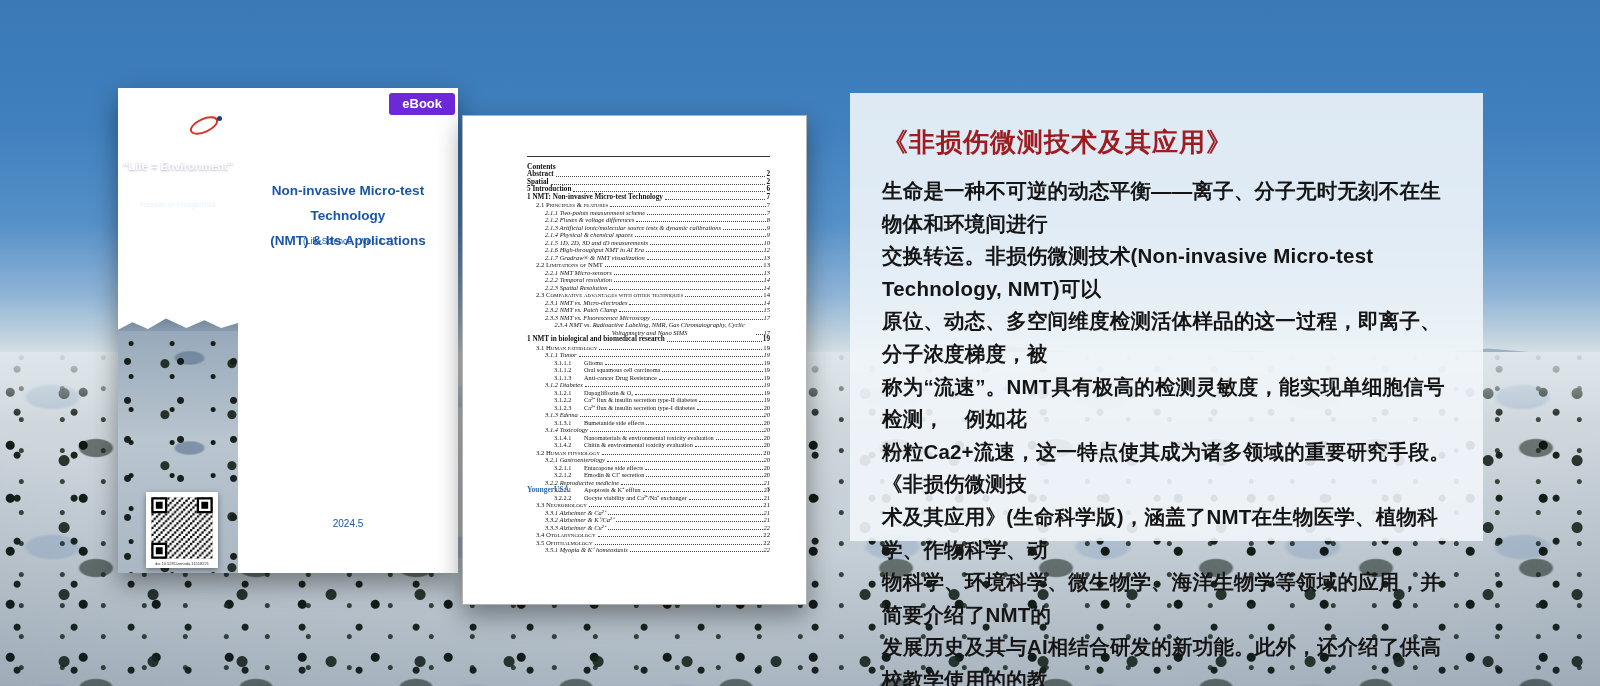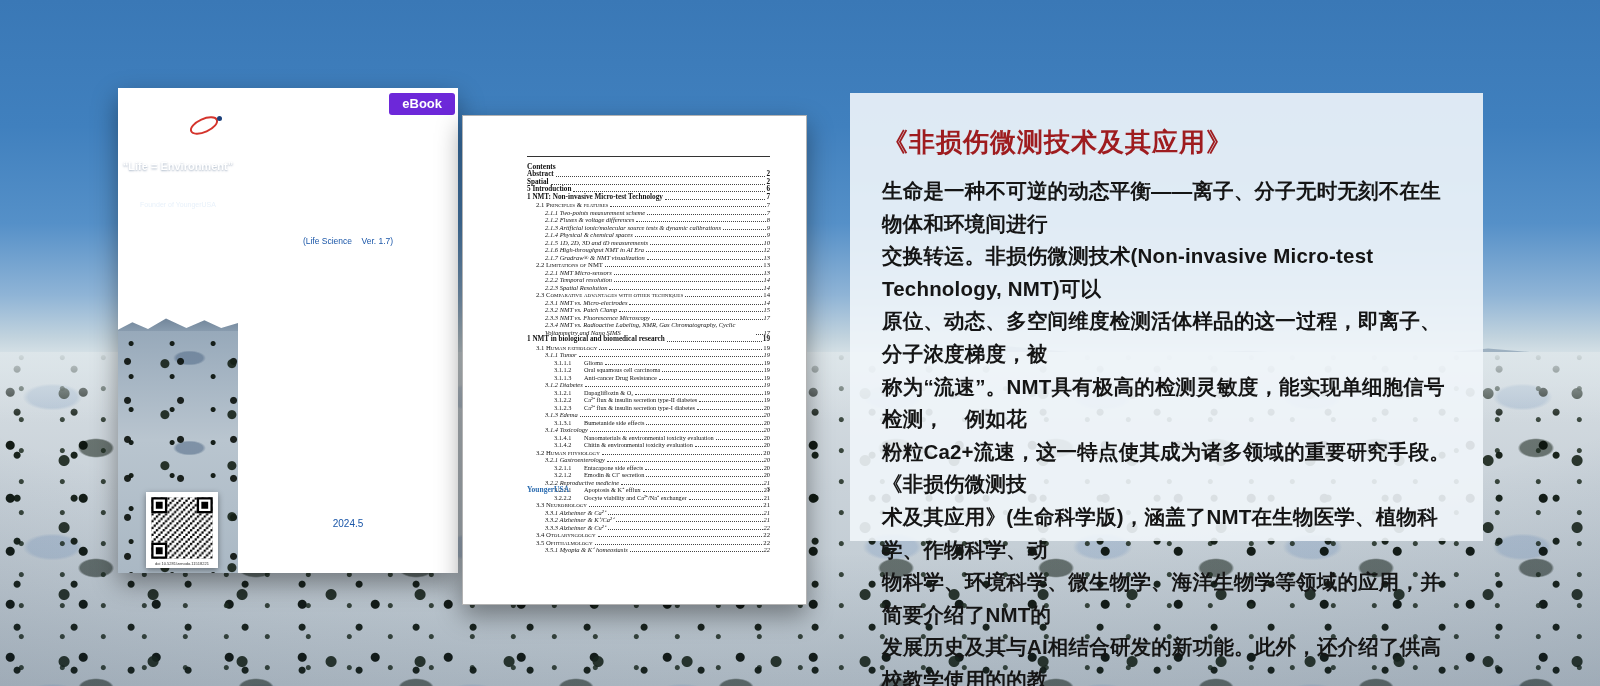--- a/index.html
+++ b/index.html
@@ -71,21 +71,21 @@
     color:#1a56a8; font-weight:normal; font-size:10px; }
 
   
   .toc-page { position:absolute; left:462px; top:88px; width:345px; height:490px; background:#fff;
     border:1px solid #b3b3b3; box-shadow:0 10px 24px rgba(0,0,0,.4);
     padding:40px 36px 0 64px; font-family:"Liberation Serif", serif; color:#111;margin-top:27px; }
   .toc-rule { border-top:1.5px solid #333; margin-bottom:5px; }
   .toc-heading { font-size:7.5px; font-weight:bold; line-height:9px; }
   .toc-rows { }
   .toc-row { display:flex; align-items:flex-end; line-height:7.5px; font-size:6.8px; }
-  .toc-row .toc-text { flex:0 1 auto; }
+  .toc-row .toc-text { flex:0 1 auto;text-align:center; }
   .toc-row .toc-dots { flex:1 1 8px; min-width:6px; border-bottom:1px dotted #444; margin:0 1px 1.5px 2px; }
   .toc-row .toc-page-num { flex:none; }
   .toc-row.l0 { font-weight:bold; font-size:7.2px; }
   .toc-row.l1 { padding-left:9px; font-variant:small-caps; font-size:6.7px; }
   .toc-row.l2 { padding-left:18px; font-style:italic; font-size:6.5px; }
   .toc-row.l3 { padding-left:27px; font-size:6.3px; }
   .toc-row.l3 .toc-num { flex:none; width:30px; }
   .toc-footer { position:absolute; left:64px; right:36px; bottom:110px; display:flex; justify-content:space-between; }
   .toc-footer-brand { color:#2b6cb0; font-weight:bold; font-size:7.5px; }
   .toc-footer-page { font-size:7px; color:#111; }
@@ -138,20 +138,24 @@
             <path d="M2 2h5v5H2z M22 2h5v5h-5z M2 22h5v5H2z"></path>
           </g>
         <g fill="#000">
             <path d="M3 3h3v3H3z M23 3h3v3h-3z M3 23h3v3H3z"></path>
           </g>
       </svg>
       <div class="qr-caption">doi 10.5281/zenodo.11518221</div>
     </div>
   </div>
   <div class="ebook-badge">eBook</div>
+  <div class="cover-title">
+    <div>Non-invasive Micro-test Technology</div>
+    <div>(NMT) &amp; Its Applications</div>
+  </div>
   <div class="cover-subtitle">(Life Science    Ver. 1.7)</div>
   <div class="cover-date">2024.5</div>
 </div>
 
 <div class="toc-page">
   <div class="toc-rule"></div>
   <div class="toc-heading">Contents</div>
   <div class="toc-rows" id="toc-rows">
       <div class="toc-row l0">
         <span class="toc-text">Abstract</span>

